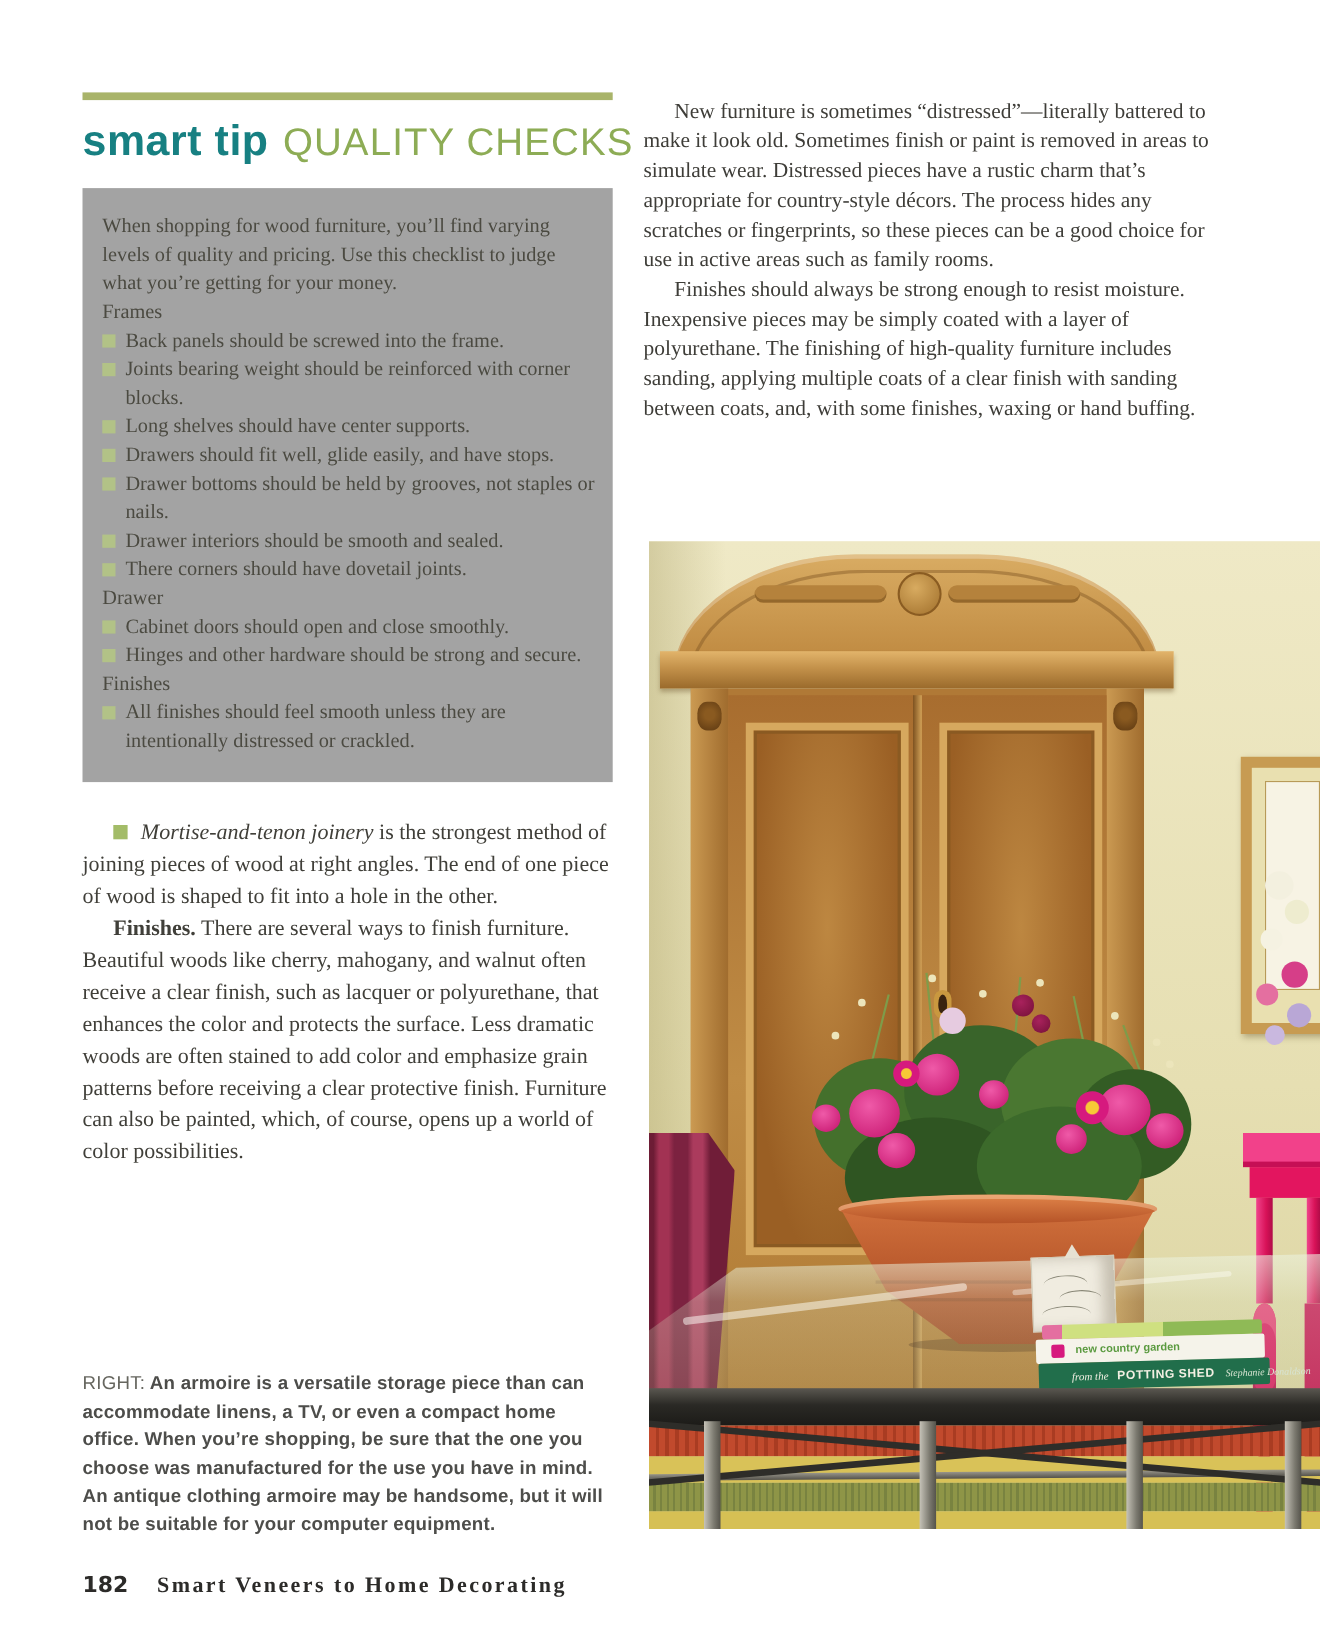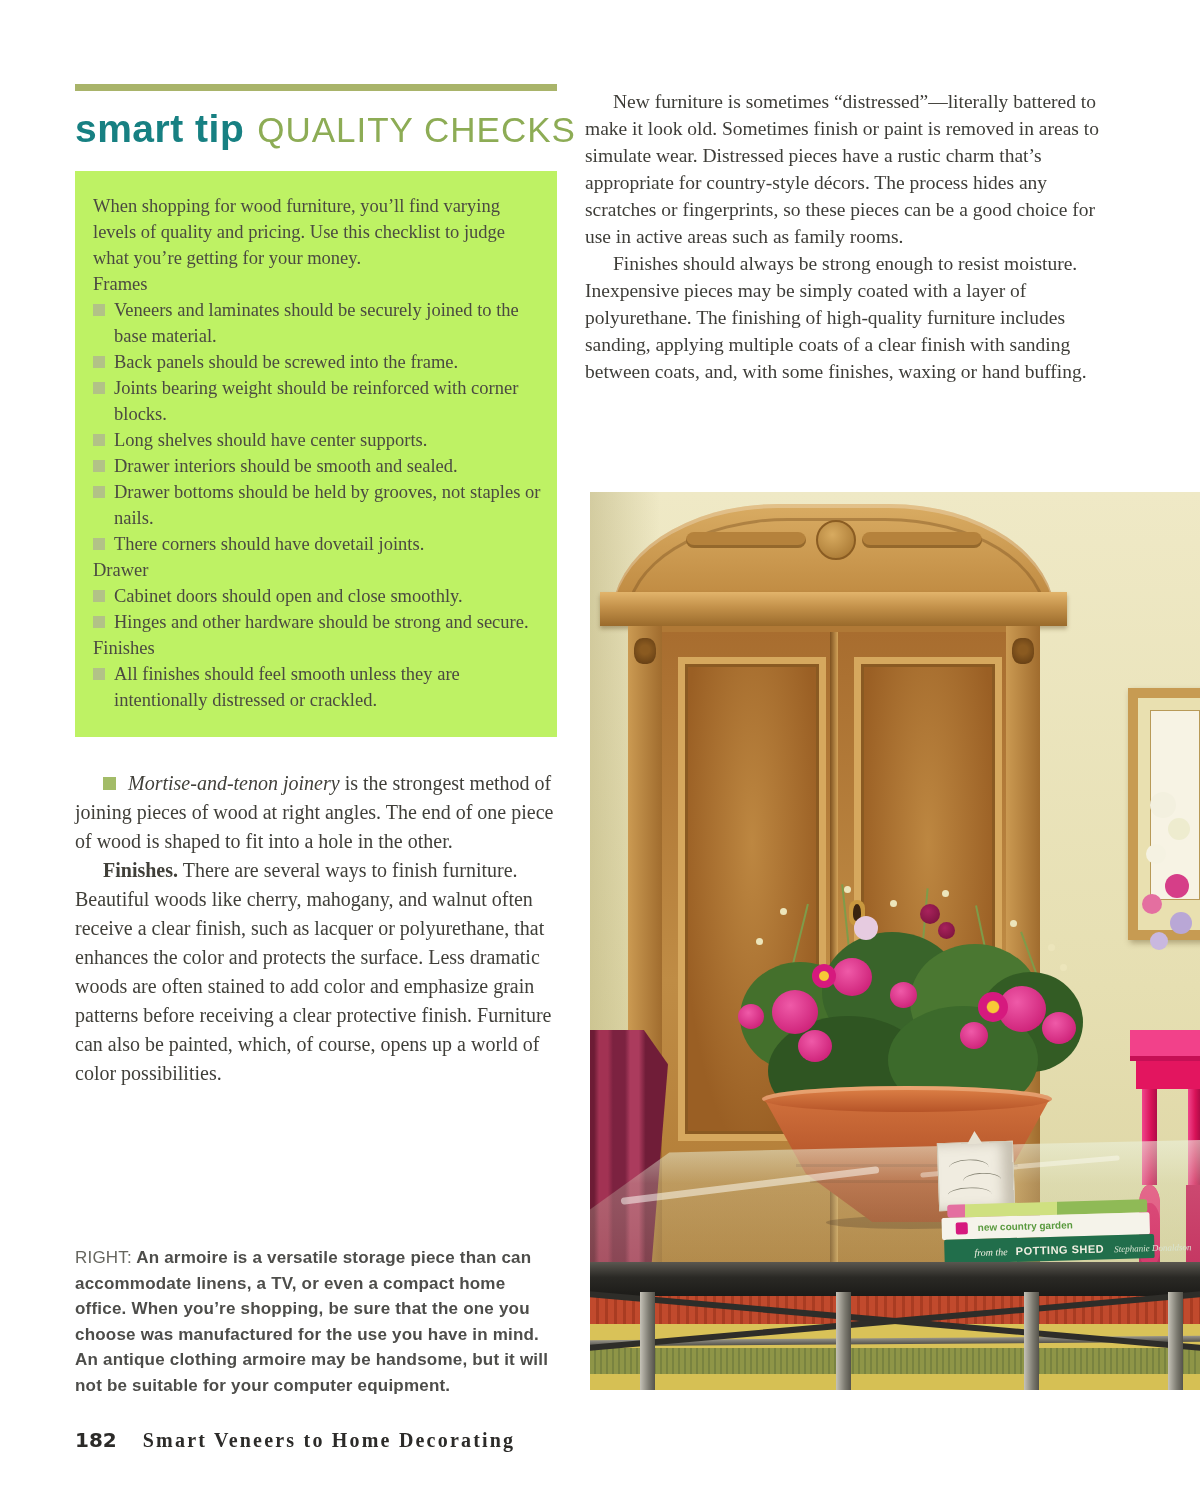--- a/index.html
+++ b/index.html
@@ -6,21 +6,21 @@
   body{width:1200px;height:1500px;background:#ffffff;position:relative;overflow:hidden;
        font-family:"Liberation Serif", serif;-webkit-font-smoothing:antialiased;}
 
   
   .left-col{position:absolute;left:75px;top:84px;width:482px;}
   .rule{height:7px;background:#a9b46a;}
   .tip-head{display:flex;align-items:baseline;gap:13px;margin-top:16px;white-space:nowrap;
             font-family:"Liberation Sans", sans-serif;}
   .smart{color:#178082;font-weight:bold;font-size:39px;letter-spacing:.5px;}
   .quality{color:#8dac55;font-size:35px;letter-spacing:1px;}
-  .tipbox{margin-top:20px;background:#bef264;padding:22px 16px 24px 18px;
+  .tipbox{margin-top:20px;background:#a3a3a3;padding:22px 16px 24px 18px;
           color:#4b4a41;font-size:18.5px;line-height:26px;}
   .tipbox p.intro{margin:0 0 0 0;}
   .sec-h{margin:0;}
   .item{position:relative;padding-left:21px;}
   .item .sq{position:absolute;left:0;top:7px;width:12px;height:12px;background:#b2c287;}
   .bodyp{width:500px;margin:0;color:#403f39;font-size:20px;line-height:29px;}
   .body-wrap{margin-top:32px;}
   .gsq{display:inline-block;width:13px;height:13px;background:#a3bc68;margin:0 12px 0 28px;}
   .indent{text-indent:28px;}
   .caption{position:absolute;left:75px;top:1245px;width:484px;margin:0;
@@ -156,28 +156,27 @@
   <div class="rule"></div>
   <div class="tip-head">
     <span class="smart">smart tip</span>
     <span class="quality">QUALITY CHECKS</span>
   </div>
 
   <div class="tipbox">
     <p class="intro">When shopping for wood furniture, you’ll find varying levels of quality and pricing. Use this checklist to judge what you’re getting for your money.</p>
 
     <div class="sec-h">Frames</div>
-    <div class="item"><span class="sq"></span><span>Veneers and laminates should be securely joined to the base material.</span></div>
     <div class="item"><span class="sq"></span><span>Back panels should be screwed into the frame.</span></div>
     <div class="item"><span class="sq"></span><span>Joints bearing weight should be reinforced with corner blocks.</span></div>
     <div class="item"><span class="sq"></span><span>Long shelves should have center supports.</span></div>
 
-    <div class="item"><span class="sq"></span></div>
+    <div class="item"><span class="sq"></span><span>Drawers should fit well, glide easily, and have stops.</span></div>
+    <div class="item"><span class="sq"></span><span>Drawer bottoms should be held by grooves, not staples or nails.</span></div>
     <div class="item"><span class="sq"></span><span>Drawer interiors should be smooth and sealed.</span></div>
-    <div class="item"><span class="sq"></span><span>Drawer bottoms should be held by grooves, not staples or nails.</span></div>
     <div class="item"><span class="sq"></span><span>There corners should have dovetail joints.</span></div>
 
     <div class="sec-h">Drawer</div>
     <div class="item"><span class="sq"></span><span>Cabinet doors should open and close smoothly.</span></div>
     <div class="item"><span class="sq"></span><span>Hinges and other hardware should be strong and secure.</span></div>
 
     <div class="sec-h">Finishes</div>
     <div class="item"><span class="sq"></span><span>All finishes should feel smooth unless they are intentionally distressed or crackled.</span></div>
   </div>
 

